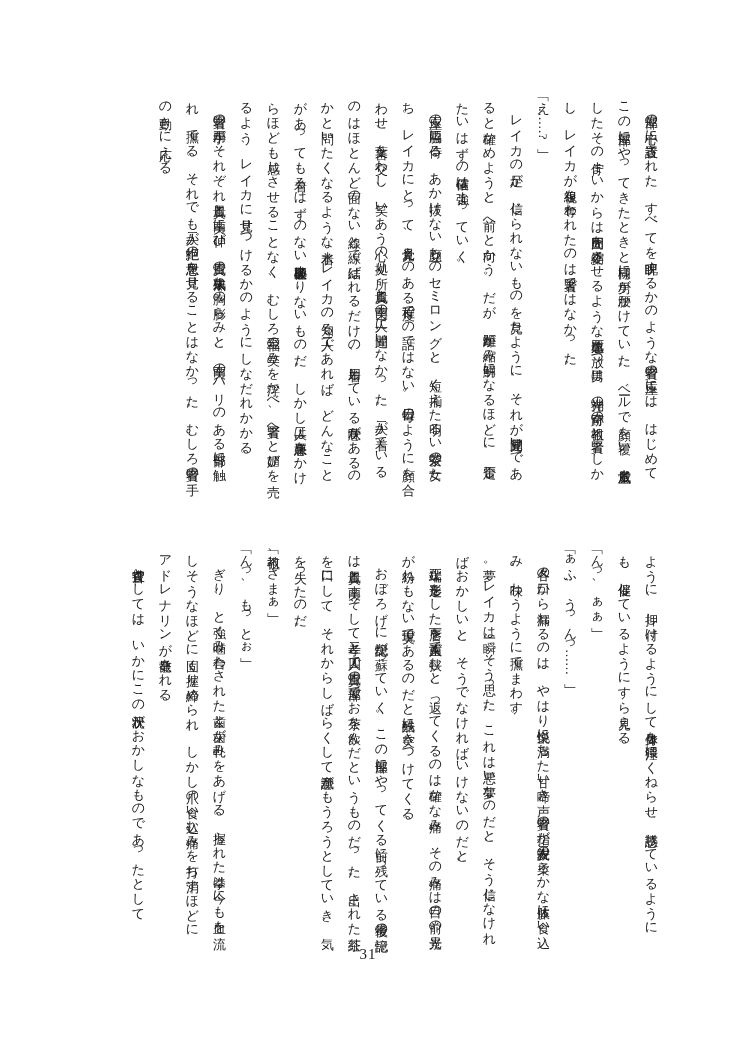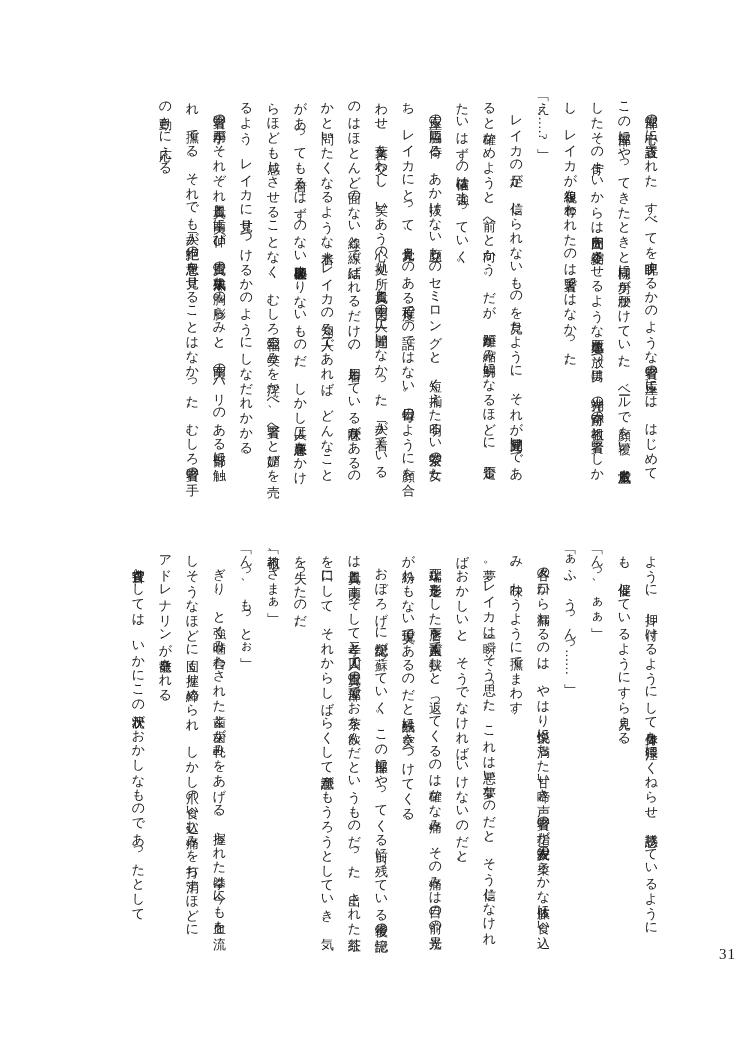--- a/index.html
+++ b/index.html
@@ -32,21 +32,21 @@
     padding: 0;
   }
   .tier p.indent {
     text-indent: 1em;
   }
   .page-number {
     position: absolute;
     top: 946px;
     left: 0;
     right: 0;
-    text-align: right;
+    text-align: center;
     font-size: 15px;
     letter-spacing: 1px;
     color: #1c1c1c;
   }
 </style>
 </head>
 <body>
 
 <div class="page">
 

